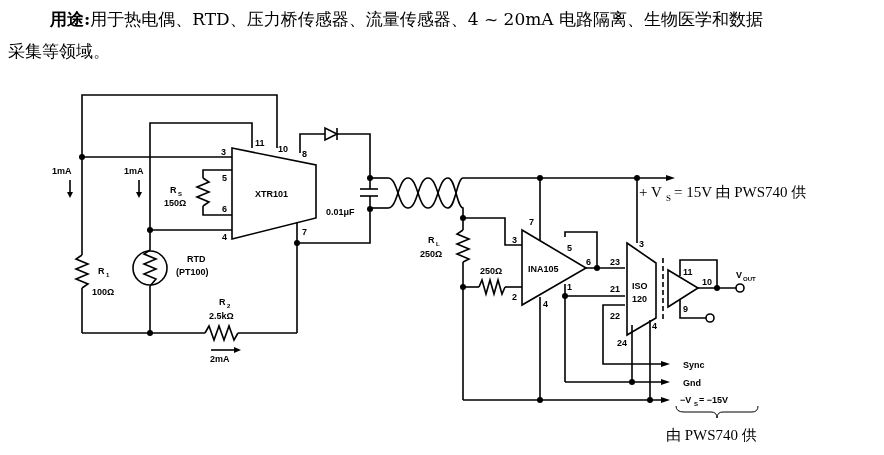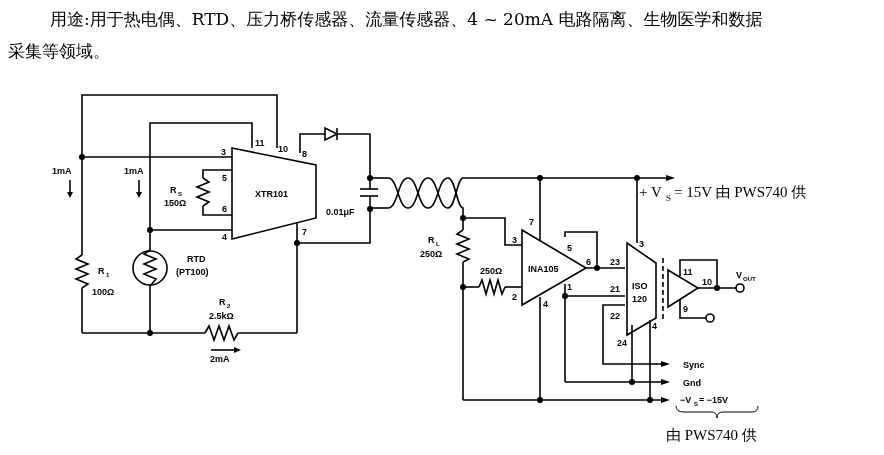--- a/index.html
+++ b/index.html
@@ -2,21 +2,21 @@
 <html><head>
 <meta charset="utf-8">
 <style>
   html, body { margin: 0; padding: 0; background: #ffffff; }
   body { width: 884px; height: 455px; position: relative; overflow: hidden;
          font-family: "DejaVu Sans", sans-serif; color: #000; }
   .caption { position: absolute; left: 0; top: 0; width: 884px;
              font-family: "DejaVu Serif", serif; font-size: 17px; line-height: 34px; }
   .caption .line1 { position: absolute; left: 50px; top: 2px; white-space: nowrap; }
   .caption .line2 { position: absolute; left: 8px; top: 34px; white-space: nowrap; text-align: center; }
-  .caption b { font-weight: normal; text-align: center; }
+  .caption b { font-weight: bold; text-align: center; }
   svg { position: absolute; left: 0; top: 0; }
   svg text { font-family: "Liberation Sans", sans-serif; font-weight: bold; fill: #000; }
   svg .serif { font-family: "Liberation Serif", serif; font-weight: normal; }
   .w { stroke: #000; stroke-width: 1.6; fill: none; }
   .dot { fill: #000; }
 </style>
 </head>
 <body>
 
 <div class="caption">

